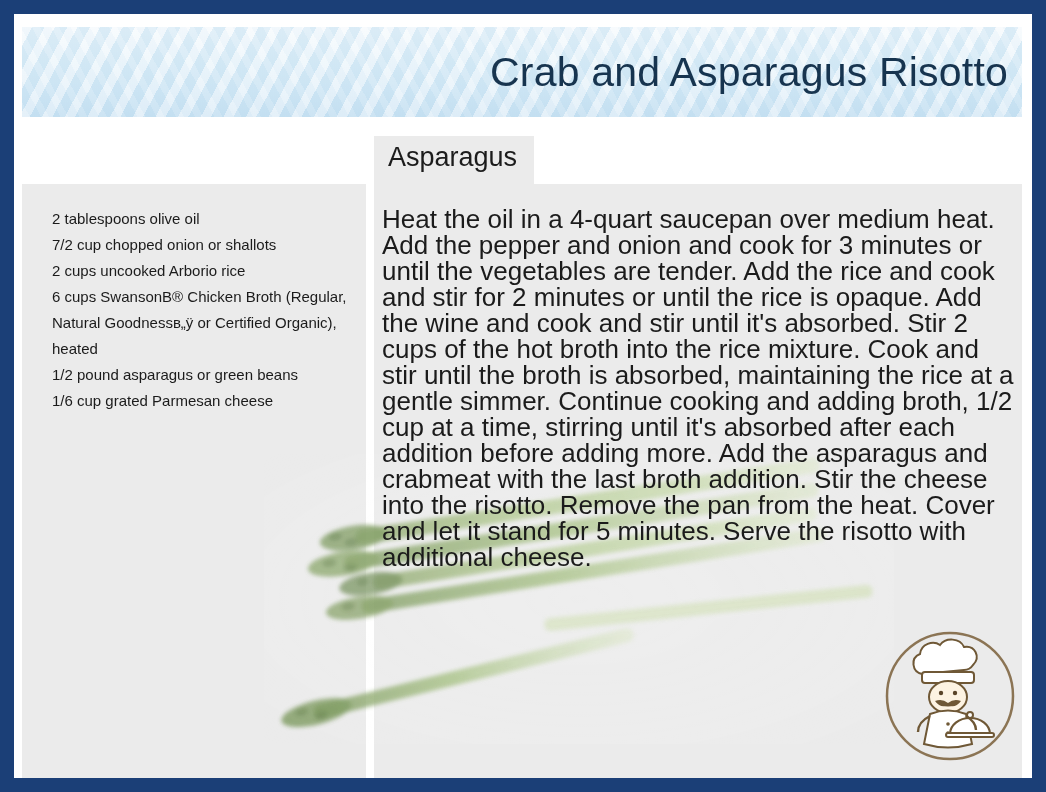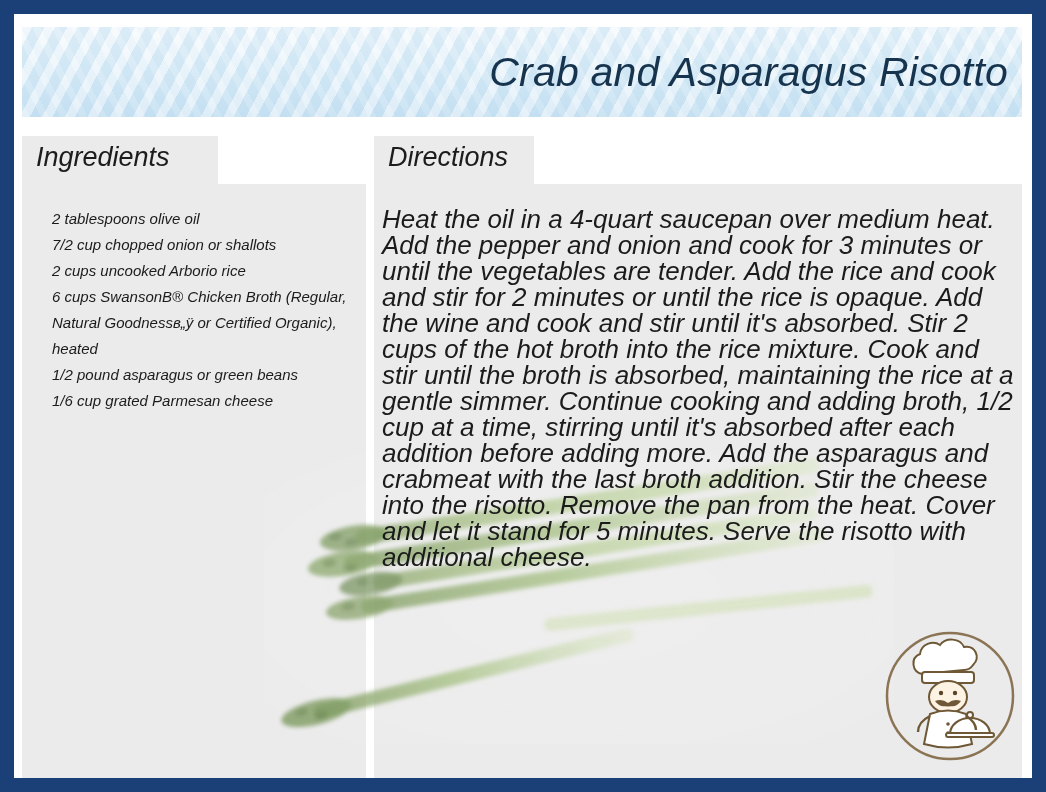--- a/index.html
+++ b/index.html
@@ -24,21 +24,20 @@
     box-sizing: border-box;
   }
   .slide-inner {
     position: absolute;
     left: 14px;
     top: 14px;
     width: 1018px;
     height: 764px;
     background: #ffffff;
     overflow: hidden;
-    font-style: italic;
   }
 
   
   .title-banner {
     position: absolute;
     left: 8px;
     top: 13px;
     width: 1000px;
     height: 90px;
     background: linear-gradient(180deg, #eef6fb 0%, #d9ecf7 45%, #cfe6f5 70%, #bfdcf0 100%);
@@ -156,22 +155,21 @@
 </head>
 <body>
 
 <div class="slide">
   <div class="slide-inner">
 
     <div class="title-banner">
       <div class="title-text">Crab and Asparagus Risotto</div>
     </div>
 
-    <div class="heading-tab tab-ingredients">Ingredients</div>
-    <div class="heading-tab tab-directions">Directions</div>
+    <div class="heading-tab tab-directions">Asparagus</div>
 
     <div class="panel panel-left"></div>
     <div class="panel panel-right"></div>
 
     <svg class="asparagus" viewBox="0 0 630 290" preserveAspectRatio="none">
       <defs>
         <linearGradient id="spearGrad" x1="0" y1="0" x2="1" y2="0">
           <stop offset="0%" stop-color="#7f9c5b" stop-opacity="0.85"></stop>
           <stop offset="35%" stop-color="#a9c383" stop-opacity="0.85"></stop>
           <stop offset="75%" stop-color="#c3d7a4" stop-opacity="0.8"></stop>

